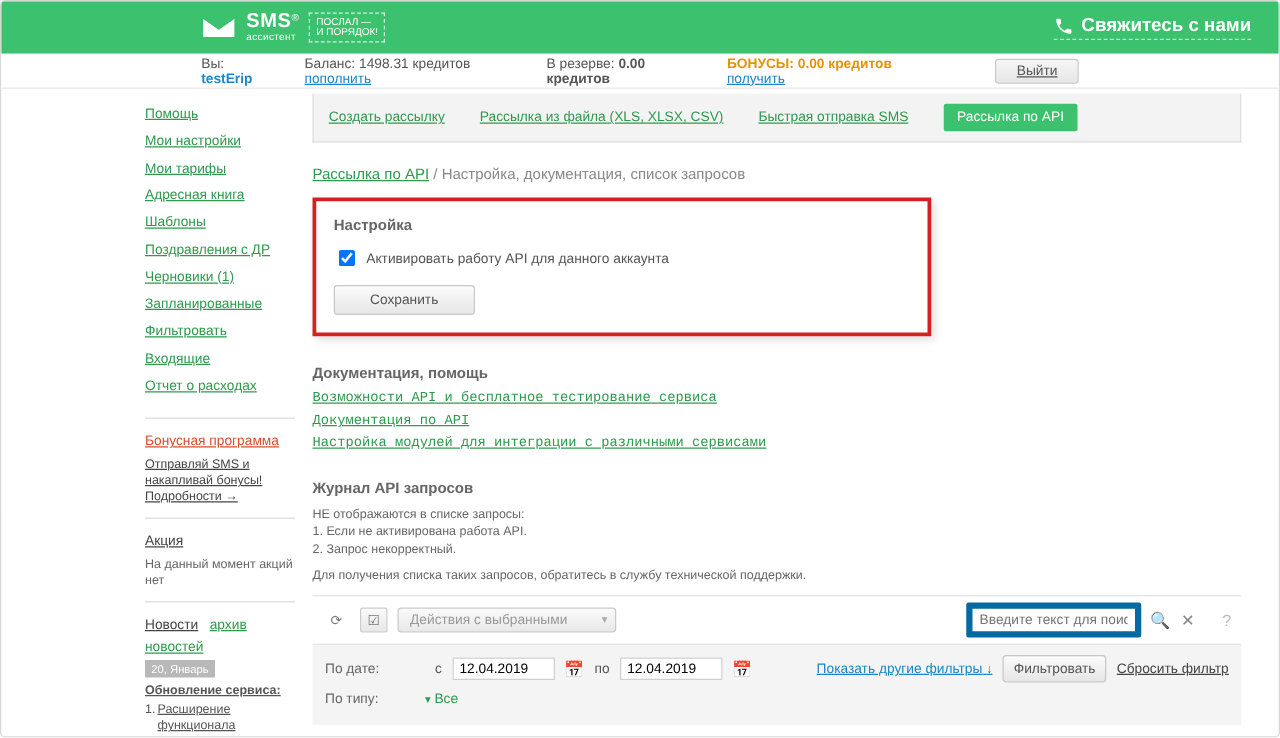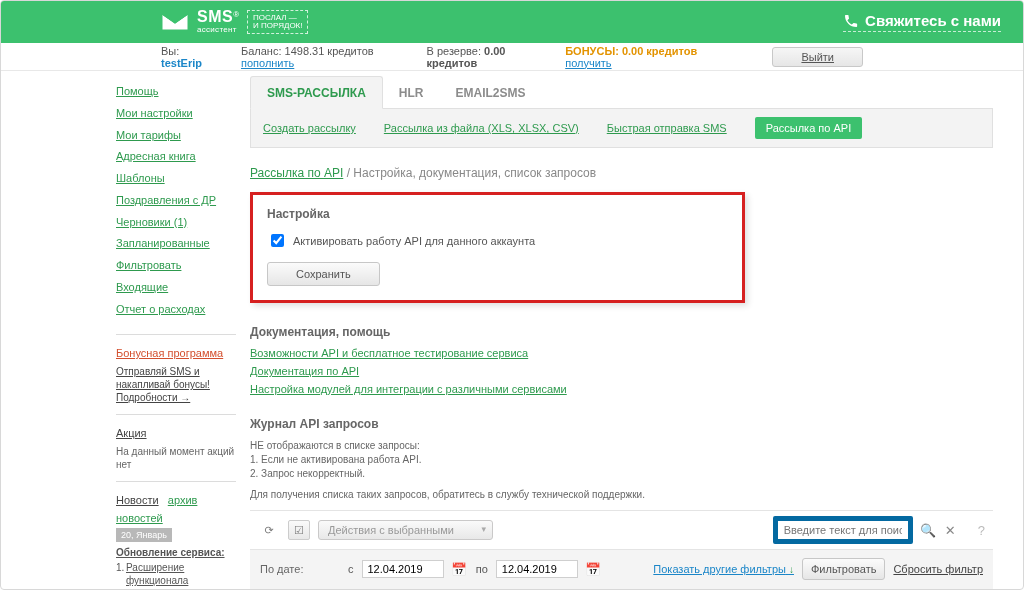--- a/index.html
+++ b/index.html
@@ -12,21 +12,21 @@
   .logo-sub { color: #fff; font-size: 8px; display: block; letter-spacing: 0.3px; }
   .tagline { border: 1px dashed #d2f2dd; color: #fff; font-size: 8px; padding: 3px 5px; line-height: 1.05; }
   .contact { color: #fff; font-size: 15px; font-weight: bold; display: flex; align-items: center; gap: 6px; border-bottom: 1px dashed rgba(255,255,255,0.7); padding-bottom: 2px; }
   .contact svg { fill: #fff; }
 
   .userbar { height: 28px; background: #fff; border-bottom: 1px solid #e8e8e8; display: flex; align-items: center; font-size: 11px; padding: 0 160px; gap: 28px; }
   .userbar .you a { color: #1b86c8; font-weight: bold; }
   .userbar .spacer { flex: 1; }
   .userbar a.link { color: #1b86c8; text-decoration: underline; cursor: pointer; }
   .userbar .bonus { color: #e39300; font-weight: bold; }
-  .btn-exit { background: linear-gradient(#f6f6f6,#e6e6e6); border: 1px solid #c8c8c8; border-radius: 3px; padding: 3px 28px; font-size: 11px; color: #555; cursor: pointer; text-decoration: underline; }
+  .btn-exit { background: linear-gradient(#f6f6f6,#e6e6e6); border: 1px solid #c8c8c8; border-radius: 3px; padding: 3px 16px; font-size: 11px; color: #555; cursor: pointer; text-decoration: underline; }
 
   .body { display: flex; height: calc(590px - 42px - 28px - 2px); }
   .sidebar { width: 130px; margin-left: 109px; padding: 14px 0 0 6px; font-size: 11px; }
   .sidebar a.side-link { color: #2e9a4e; text-decoration: underline; display: inline-block; margin-bottom: 8px; line-height: 1.25; cursor: pointer; }
   .sidebar hr { border: none; border-top: 1px solid #dcdcdc; margin: 10px 4px 12px 0; }
   .sidebar .bonus-link { color: #d34f2e; text-decoration: underline; display: inline-block; margin-bottom: 6px; }
   .sidebar .bonus-desc { color: #444; font-size: 10px; line-height: 1.3; }
   .sidebar .bonus-desc u { text-decoration: underline; cursor: pointer; }
   .sidebar .section-title { color: #444; text-decoration: underline; margin-bottom: 6px; display: inline-block; }
   .sidebar .muted { font-size: 10px; color: #666; line-height: 1.3; }
@@ -46,21 +46,21 @@
 
   .crumbs { margin: 18px 0 12px; font-size: 12px; color: #888; }
   .crumbs a { color: #2e9a4e; text-decoration: underline; }
 
   .config-box { border: 3px solid #d62020; padding: 12px 14px 14px; width: 495px; background: #fff; box-shadow: 3px 3px 6px rgba(0,0,0,0.12); }
   .config-box h3 { margin: 0 0 10px; font-size: 12px; color: #666; }
   .config-box label { font-size: 11px; color: #555; display: flex; align-items: center; gap: 6px; margin-bottom: 12px; }
   .btn-save { background: linear-gradient(#fbfbfb,#e6e6e6); border: 1px solid #c7c7c7; border-radius: 3px; padding: 5px 28px; font-size: 11px; color: #555; cursor: pointer; }
 
   .doc-header, .log-header { font-size: 12px; font-weight: bold; color: #666; margin: 22px 0 8px; }
-  .doc-links a { color: #2e9a4e; text-decoration: underline; font-size: 11px; display: block; margin-bottom: 6px; }
+  .doc-links a { color: #2e9a4e; text-decoration: underline; font-size: 11px; display: block; margin-bottom: 6px; font-family: Liberation Mono, monospace; }
 
   .log-note { font-size: 10px; color: #666; line-height: 1.4; margin-bottom: 8px; }
   .log-support { font-size: 10px; color: #666; margin-bottom: 10px; }
 
   .toolbar { display: flex; align-items: center; gap: 8px; padding: 5px 8px; border-top: 1px solid #e4e4e4; border-bottom: 1px solid #e4e4e4; }
   .icon-btn { width: 22px; height: 20px; display: inline-flex; align-items: center; justify-content: center; color: #777; cursor: pointer; }
   .select-actions { background: linear-gradient(#fafafa,#e8e8e8); border: 1px solid #cac9c9; border-radius: 3px; padding: 3px 18px 3px 9px; font-size: 11px; color: #999; position: relative; cursor: pointer; width: 175px; }
   .select-actions::after { content: "▾"; position: absolute; right: 6px; color: #aaa; font-size: 9px; }
   .search-input { border: 5px solid #0369a1; border-radius: 2px; padding: 3px 6px; font-size: 11px; width: 140px; color: #999; }
   .toolbar .spacer { flex: 1; }
@@ -156,25 +156,20 @@
       <span class="news">
         <span class="section-title">Новости</span>&nbsp;&nbsp;
         <a>архив новостей</a>
       </span><br>
       <span class="date-chip">20, Январь</span>
       <div class="news-title">Обновление сервиса:</div>
       <div class="news-item">Расширение функционала дополнительных</div>
     </div>
 
     <div class="main">
-      <div class="tabs">
-        <div class="tab active">SMS-РАССЫЛКА</div>
-        <div class="tab">HLR</div>
-        <div class="tab">EMAIL2SMS</div>
-      </div>
       <div class="subtabs">
         <a>Создать рассылку</a>
         <a>Рассылка из файла (XLS, XLSX, CSV)</a>
         <a>Быстрая отправка SMS</a>
         <a class="pill">Рассылка по API</a>
       </div>
 
       <div class="crumbs">
         <a>Рассылка по API</a>
         <span>/</span>

